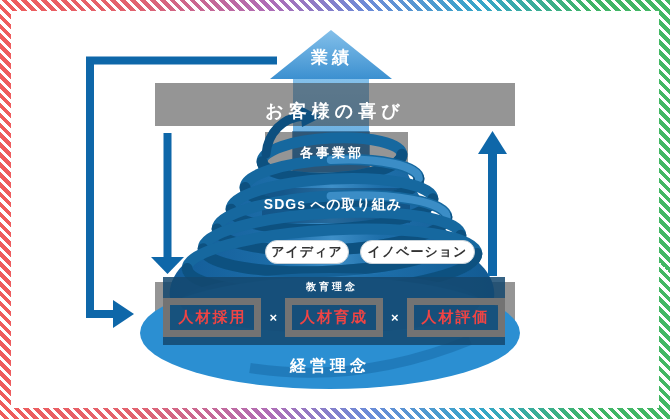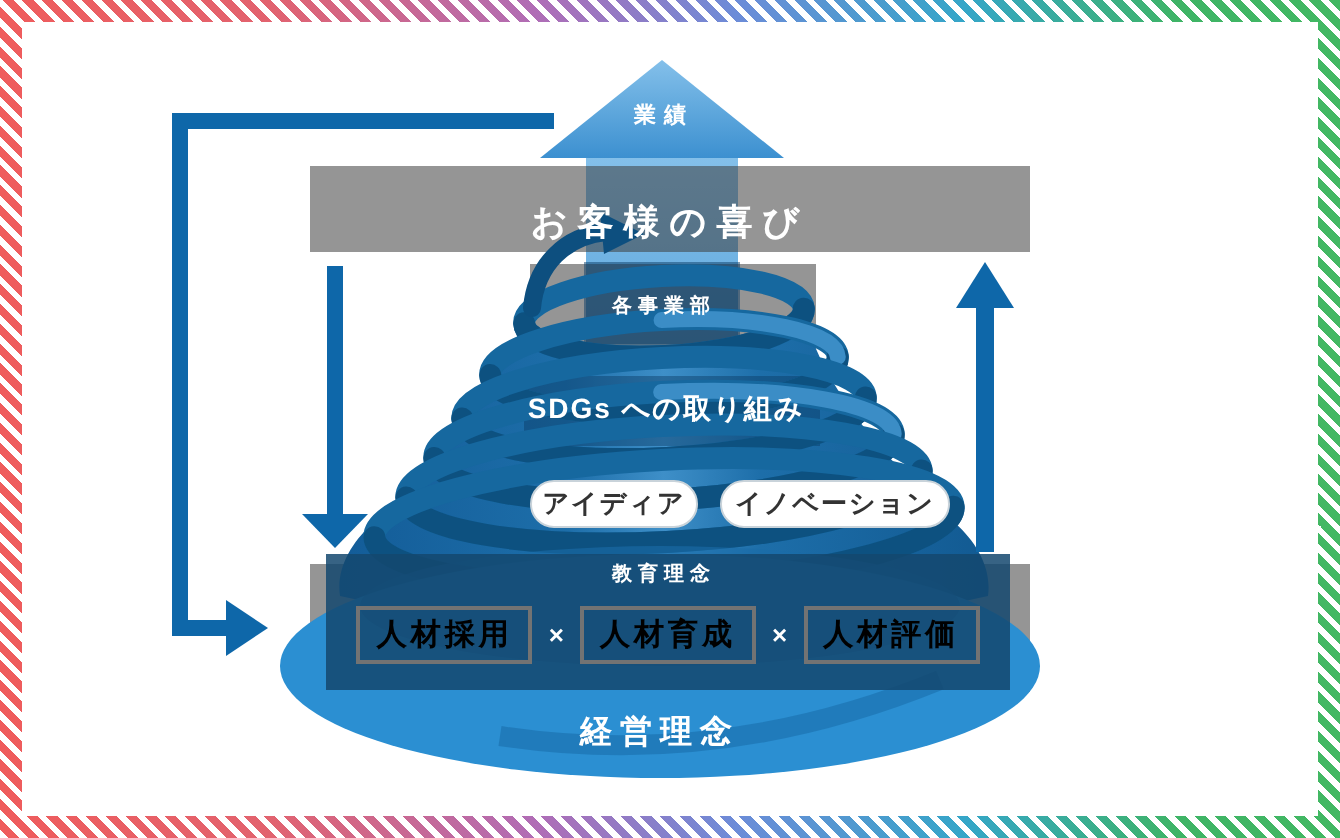--- a/index.html
+++ b/index.html
@@ -16,41 +16,41 @@
   .card{
     position:absolute;left:11px;top:11px;right:11px;bottom:11px;
     background:#ffffff;
   }
   .card svg{position:absolute;left:0;top:0;}
   .label{
     position:absolute;color:#ffffff;
     display:flex;align-items:center;justify-content:center;
     white-space:nowrap;font-weight:bold;
   }
-  .performance{left:265px;top:35px;width:112px;height:22px;font-size:11px;letter-spacing:4px;}
+  .performance{left:265px;top:35px;width:112px;height:22px;font-size:17px;letter-spacing:4px;}
   .customer{left:144px;top:72px;width:360px;height:55px;font-size:18px;letter-spacing:5px;}
-  .division{left:251px;top:131px;width:140px;height:21px;font-size:10px;letter-spacing:3px;}
+  .division{left:251px;top:131px;width:140px;height:21px;font-size:13px;letter-spacing:3px;}
   .sdgs{left:236px;top:184px;width:172px;height:20px;font-size:14px;letter-spacing:1px;}
   .edu-title{left:221px;top:266px;width:200px;height:19px;font-size:10px;letter-spacing:3px;}
   .mgmt-title{left:219px;top:345px;width:200px;height:20px;font-size:16px;letter-spacing:4px;}
   .pill{
     position:absolute;top:229px;height:24px;
     background:#ffffff;border:1px solid #c9d3da;border-radius:13px;
     color:#333333;font-size:13px;font-weight:bold;letter-spacing:1px;
     display:flex;align-items:center;justify-content:center;white-space:nowrap;
   }
   .pill-1{left:186px;width:56px;}
   .pill-2{left:254px;width:84px;}
   .pill-3{left:349px;width:115px;}
   .hr-row{
     position:absolute;left:152px;top:291px;width:342px;height:30px;
     display:flex;align-items:center;justify-content:center;gap:8px;
   }
   .hr-box{
-    border:2px solid #737373;color:#000000;
+    border:7px solid #737373;color:#ef4444;
     padding:3px 8px;font-size:15px;font-weight:bold;letter-spacing:2px;
     white-space:nowrap;
   }
   .mult{color:#ffffff;font-size:13px;font-weight:bold;}
 </style>
 </head>
 <body>
 
 <div class="frame">
   <div class="card">

